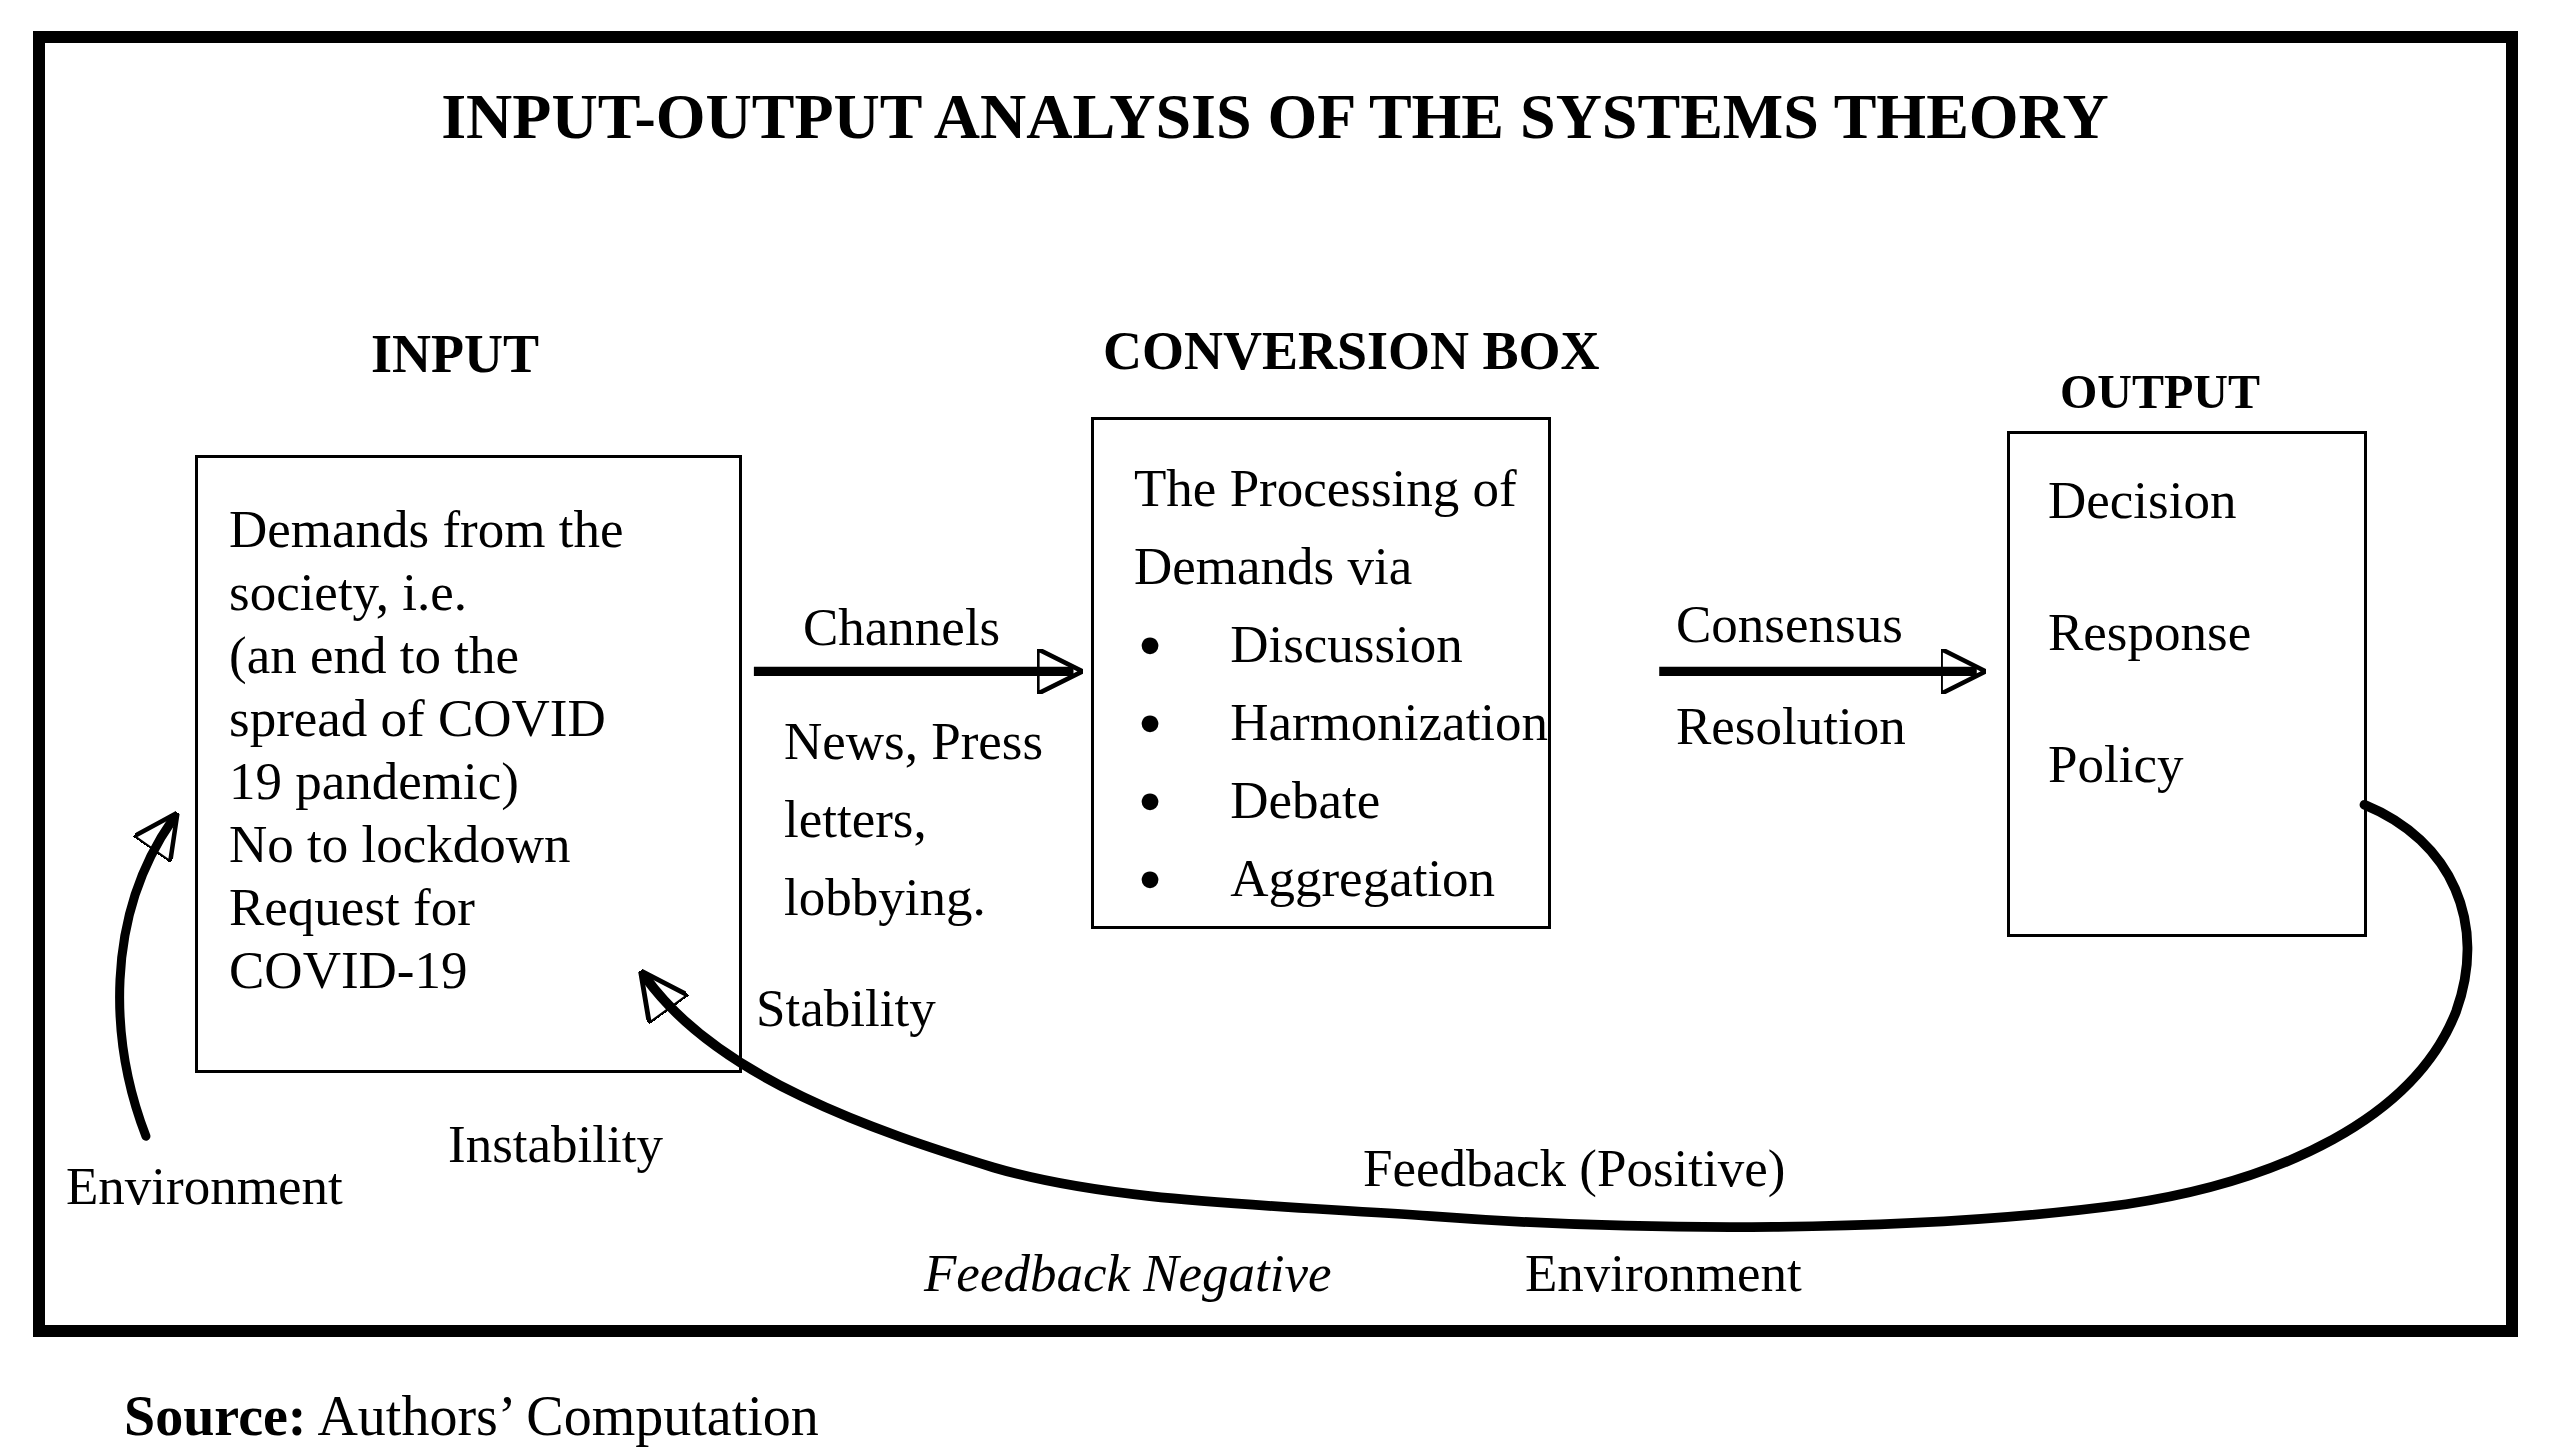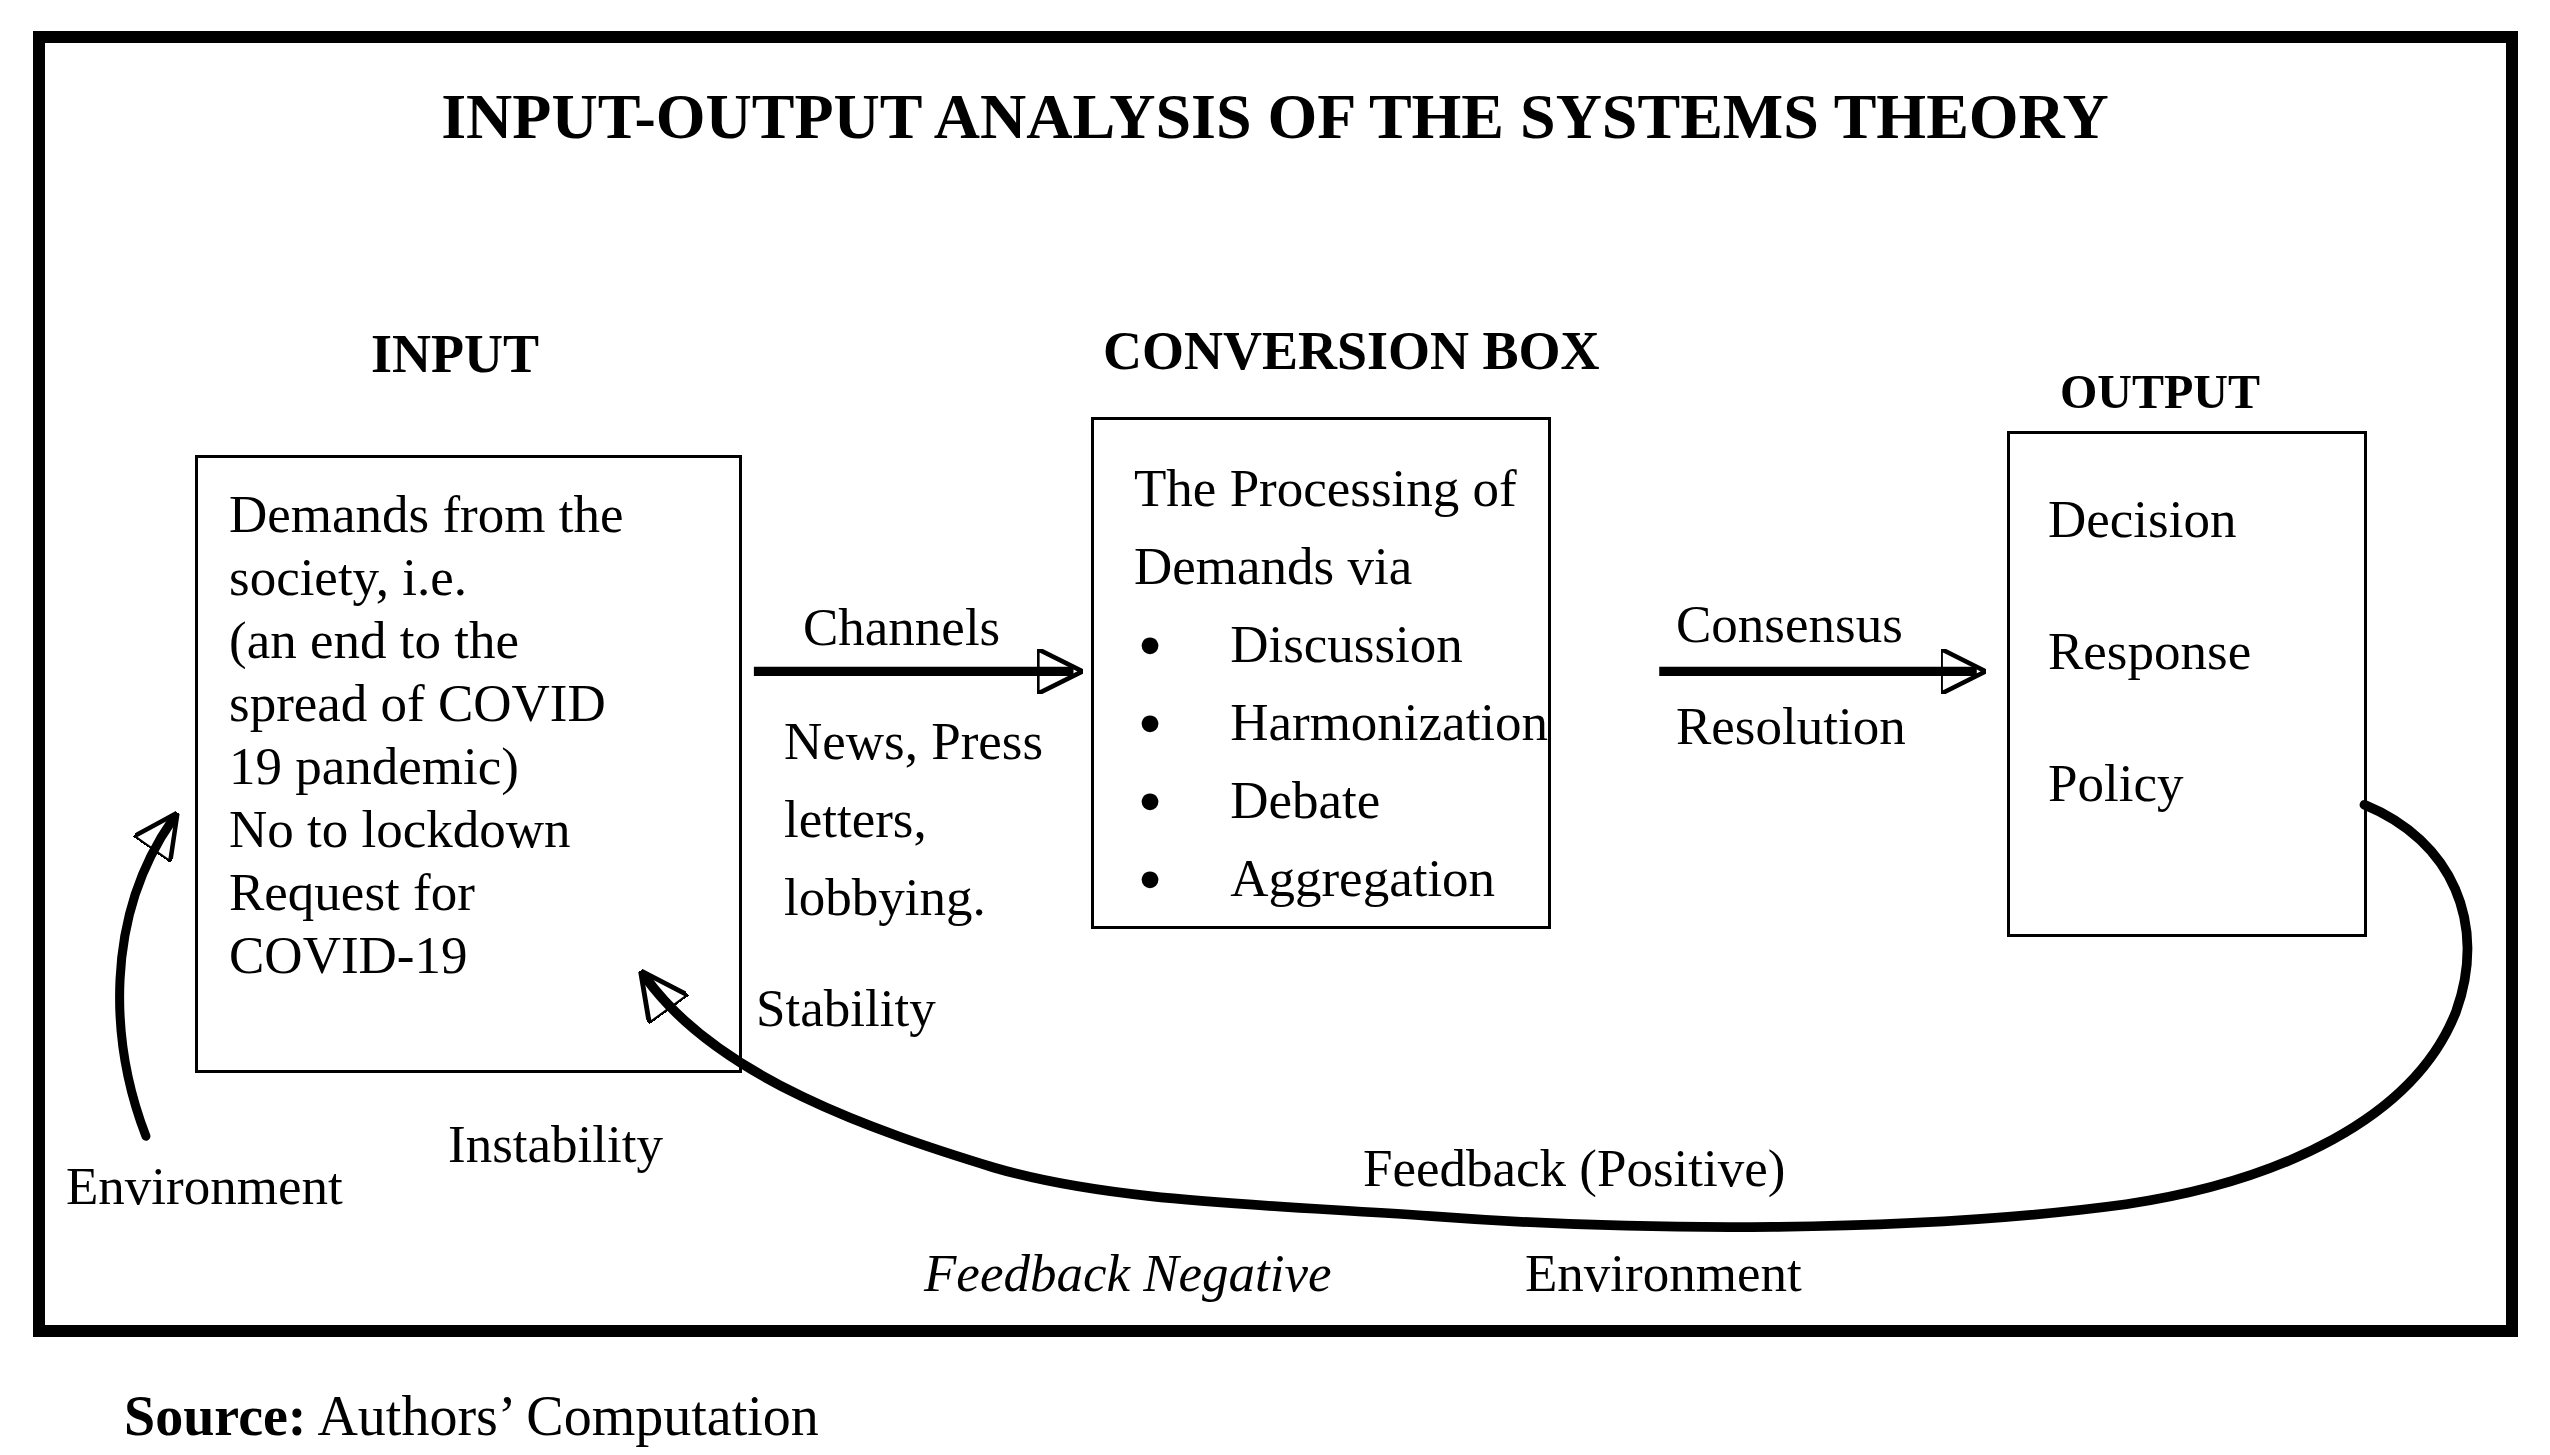--- a/index.html
+++ b/index.html
@@ -16,27 +16,27 @@
   }
   .diagram-title {
     position:absolute; left:0; top:85px; width:2550px;
     text-align:center; font-weight:bold; font-size:64px; line-height:1;
     letter-spacing:0px; white-space:nowrap;
   }
   .hdr { position:absolute; font-weight:bold; font-size:54px; line-height:1; white-space:nowrap; }
   .lbl { position:absolute; font-size:53px; line-height:1.06; white-space:nowrap; }
   .box { position:absolute; border:3.5px solid var(--ink); box-sizing:border-box; background:transparent; }
   .input-box  { left:195px; top:455px;  width:547px; height:618px; }
-  .input-box .txt { padding:25px 14px 0 31px; font-size:53px; line-height:63px; }
+  .input-box .txt { padding:40px 14px 0 31px; font-size:53px; line-height:63px; }
   .conversion-box { left:1091px; top:417px; width:460px; height:512px; }
   .conversion-box .txt { padding:29px 7px 0 40px; font-size:53px; line-height:78px; }
   .bullet-row { display:flex; }
   .bullet-dot { width:92px; flex:0 0 92px; font-size:39px; line-height:78px; padding-left:4.2px; }
   .output-box { left:2007px; top:431px; width:360px; height:506px; }
-  .output-box .txt { padding:19px 7px 0 38px; font-size:53px; line-height:132px; }
+  .output-box .txt { padding:0 7px 0 38px; font-size:53px; line-height:132px; }
   .source-line { position:absolute; left:124px; top:1372px; font-size:56px; line-height:1; white-space:nowrap;margin-top:16px; }
   .source-line b { font-weight:bold; }
   svg.wires { position:absolute; left:0; top:0; width:2550px; height:1456px; pointer-events:none; color:var(--ink); }
   svg.wires path, svg.wires line { stroke:currentColor; fill:none; }
 </style>
 </head>
 <body>
 
 <div class="page">
 

